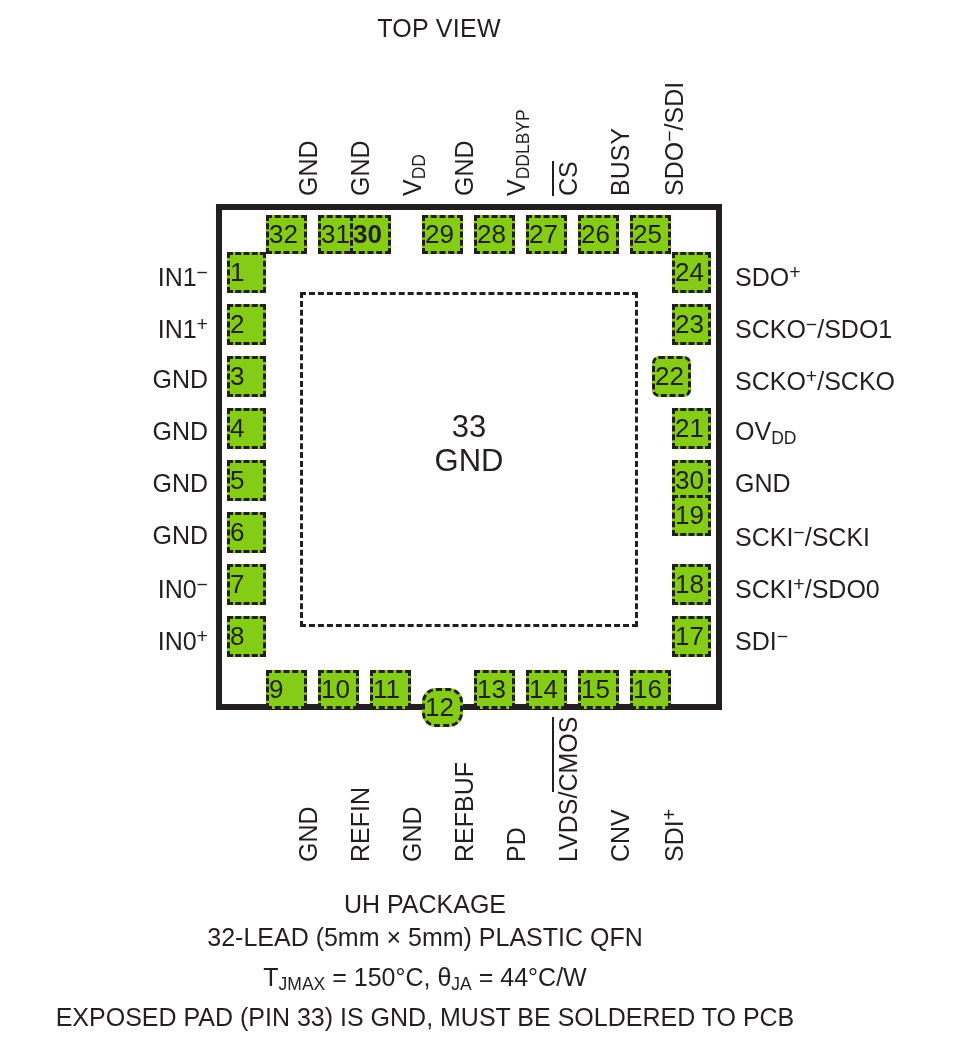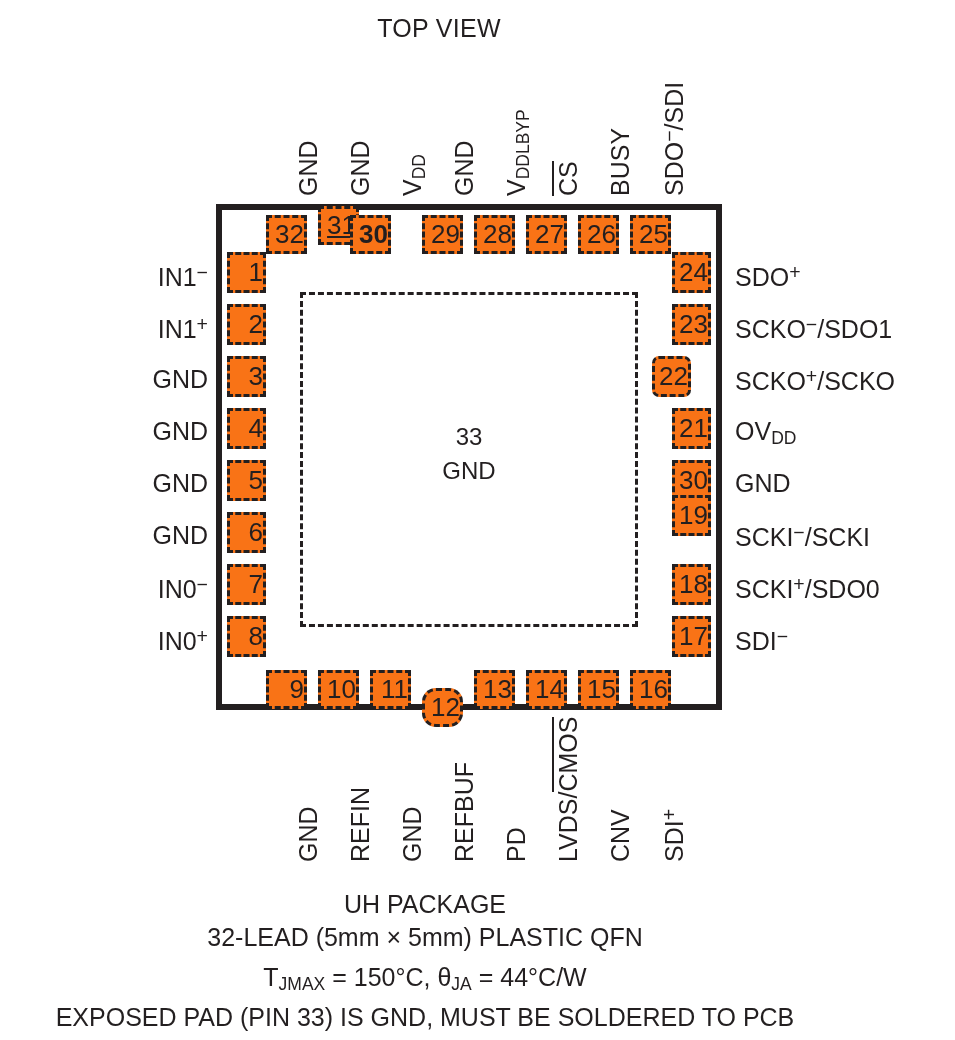--- a/index.html
+++ b/index.html
@@ -45,34 +45,34 @@
     left: 300px;
     top: 292px;
     width: 338px;
     height: 335px;
     border: 3px dashed #231f20;
     box-sizing: border-box;
   }
   #exposed-pad-text {
     position: absolute;
     left: 300px;
-    top: 420px;
+    top: 410px;
     width: 338px;
     text-align: center;
-    font-size: 24px;
+    font-size: 31px;
     line-height: 34px;
     white-space: pre-line;
   }
 
   
   .pin {
     position: absolute;
     box-sizing: border-box;
-    background: #f97316;
-    text-align: right;
+    background: #84cc16;
+    text-align: left;
     color: #231f20;
     font-size: 26px;
   }
   
   .pin-h {            
     width: 41px;
     height: 39px;
     border: 3px dashed #231f20;
     line-height: 33px;
   }
@@ -144,21 +144,21 @@
 
 <div id="top-view-title">TOP VIEW</div>
 
 <div id="package-body"></div>
 
 <div id="exposed-pad"></div>
 <div id="exposed-pad-text">33
 GND</div>
 
 <div class="pin pin-h" style="left:266px; top:215px;">32</div>
-<div class="pin pin-h" style="left:318px; top:206px;text-decoration:underline;">31</div>
+<div class="pin pin-h" style="left:318px; top:215px;">31</div>
 <div class="pin pin-h" style="left:350px; top:215px;font-weight:bold;">30</div>
 <div class="pin pin-h" style="left:422px; top:215px;">29</div>
 <div class="pin pin-h" style="left:474px; top:215px;">28</div>
 <div class="pin pin-h" style="left:526px; top:215px;">27</div>
 <div class="pin pin-h" style="left:578px; top:215px;">26</div>
 <div class="pin pin-h" style="left:630px; top:215px;">25</div>
 
 <div class="label-vert top" style="left:296px; top:196px;">GND</div>
 <div class="label-vert top" style="left:348px; top:196px;">GND</div>
 <div class="label-vert top" style="left:400px; top:196px;">V<sub>DD</sub></div>

